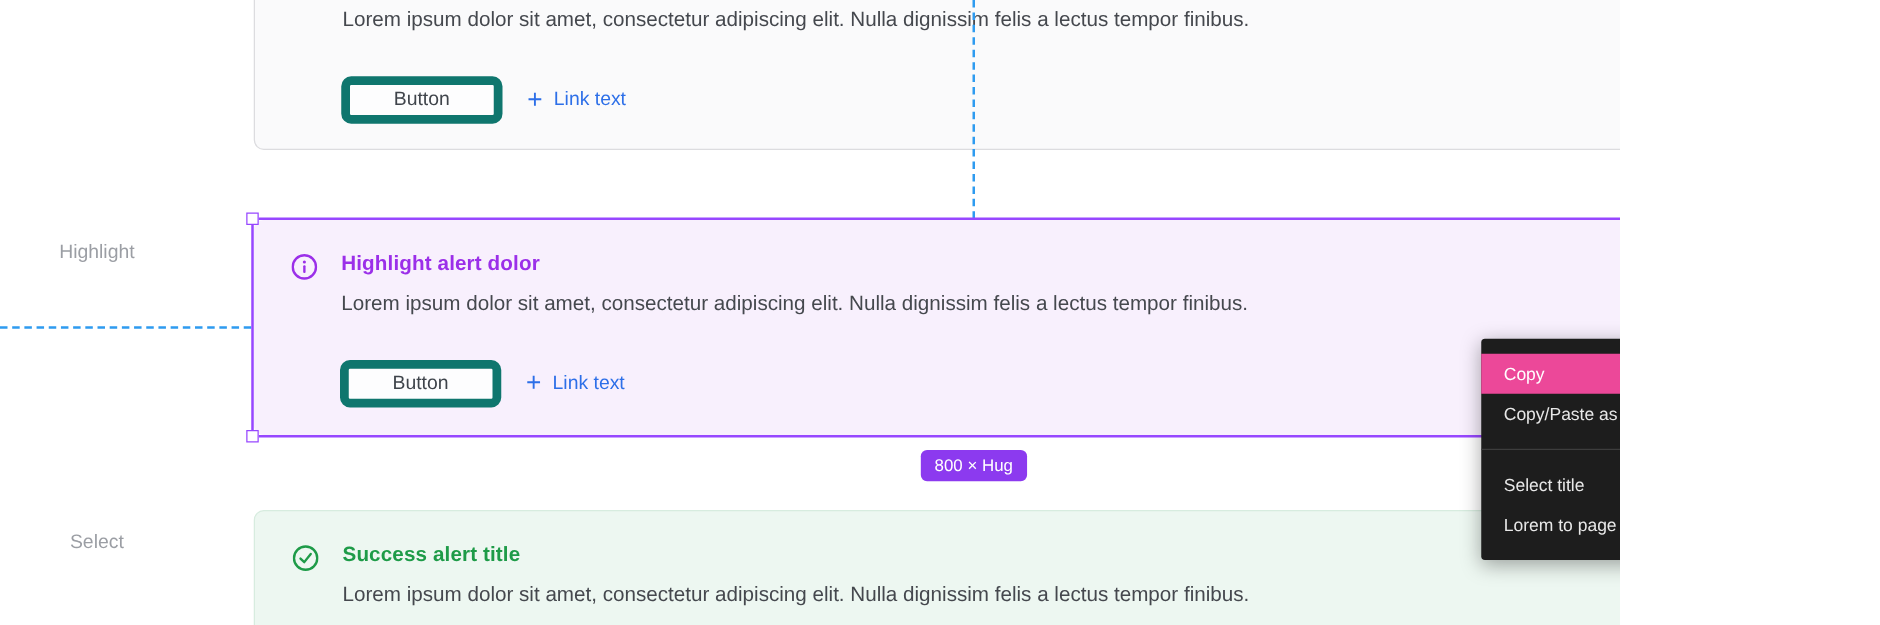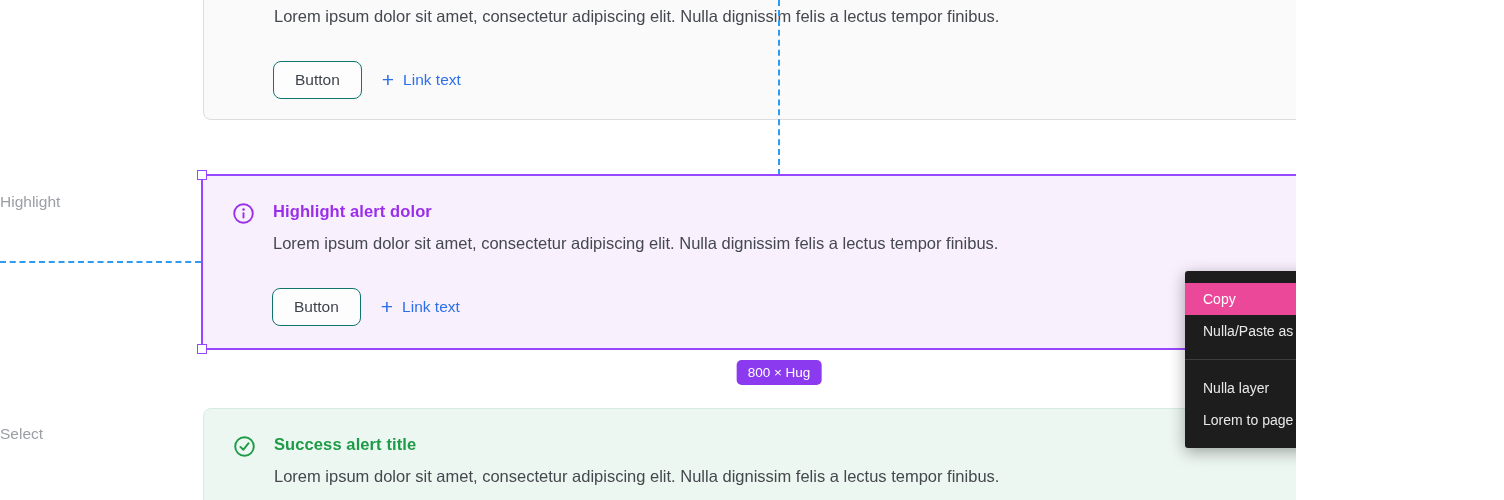--- a/index.html
+++ b/index.html
@@ -12,21 +12,21 @@
   .card-neutral   { top:-52px;  background:#fafafb; border:1px solid #dcdcdf; }
   .card-highlight { top:176px;  background:#f8f0fd; }
   .card-success   { top:408px;  background:#edf7f1; border:1px solid #d7ecdf; }
 
   .alert-icon { position:absolute; left:30px; top:27px; width:21px; height:21px; }
   .alert-title { position:absolute; left:70px; top:26px; font-size:16.5px; font-weight:700; letter-spacing:.1px; }
   .title-highlight { color:#9b2fe9; }
   .title-success   { color:#1e9b48; }
   .alert-body { position:absolute; left:70px; top:58px; font-size:16.5px; color:#45484e; white-space:nowrap; }
   .alert-actions { position:absolute; left:69px; top:112px; height:38px; display:flex; align-items:center; gap:20px; }
-  .alert-button { height:38px; padding:0 21px; border:1px solid #0f766e; border-radius:8px;
+  .alert-button { height:38px; padding:0 35px; border:7px solid #0f766e; border-radius:8px;
                   background:#fdfdfe; color:#3f444b; font-size:15.5px; font-weight:500;
                   font-family:"Liberation Sans", sans-serif; cursor:pointer; }
   .alert-link { display:flex; align-items:center; gap:9px; color:#2d6fe8; font-size:15.5px; font-weight:500; cursor:pointer; }
   .plus-glyph { font-size:21px; font-weight:400; line-height:1; position:relative; top:-1px; }
 
   
   .selection-box { position:absolute; left:201px; top:174px; width:1156px; height:176px;
                    border:2px solid #9747ff; z-index:3; pointer-events:none; }
   .handle { position:absolute; width:10px; height:10px; background:#ffffff;
             border:1.5px solid #9747ff; pointer-events:auto; }
@@ -38,21 +38,21 @@
              border-left:2px dashed #2e9bf0; z-index:2; }
   .guide-h { position:absolute; left:0; top:261px; width:201px; height:0;
              border-top:2px dashed #2e9bf0; z-index:2; }
 
   
   .size-badge { position:absolute; left:779px; top:360px; transform:translateX(-50%);
                 background:#8c3aef; color:#ffffff; font-size:13.5px; font-weight:400;
                 padding:5px 11px; border-radius:5px; z-index:4; white-space:nowrap; }
 
   
-  .row-label { position:absolute; left:0; width:155px; text-align:left;
+  .row-label { position:absolute; left:0; width:155px; text-align:center;
                color:#9b9ea4; font-size:15.5px; z-index:2; }
   .label-highlight { top:193px; } .label-success { top:425px; }
 
   
   .context-menu { position:absolute; left:1185px; top:271px; width:268px; z-index:10;
                   background:#1d1d1d; border-radius:3px; padding:12px 0 12px 0;
                   box-shadow:0 4px 16px rgba(0,0,0,.35); }
   .menu-item { height:32px; display:flex; align-items:center; justify-content:space-between;
                padding:0 18px; font-size:14px; color:#e8e8e8; cursor:default; }
   .menu-item.highlighted { background:#ec4899; color:#ffffff; }
@@ -123,26 +123,26 @@
 
   <div class="row-label label-highlight">Highlight</div>
   <div class="row-label label-success">Select</div>
 
   <div class="context-menu" id="context-menu">
       <div class="menu-item highlighted">
         <span>Copy</span>
         <span class="menu-shortcut">⌘C</span>
       </div>
       <div class="menu-item">
-        <span>Nulla/Paste as</span>
+        <span>Copy/Paste as</span>
         <span class="menu-arrow">▶</span>
       </div>
       <div class="menu-divider"></div>
       <div class="menu-item">
-        <span>Nulla layer</span>
+        <span>Select title</span>
         <span class="menu-arrow">▶</span>
       </div>
       <div class="menu-item">
         <span>Lorem to page</span>
         <span class="menu-arrow">▶</span>
       </div>
     </div>
 
   <svg class="cursor" width="24" height="26" viewBox="0 0 24 26">
     <polygon points="2,1 2,19.5 6.6,15.6 9.6,22.6 13.1,21.1 10.1,14.3 16.2,14.3" fill="#111111" stroke="#ffffff" stroke-width="1.6" stroke-linejoin="round"></polygon>

